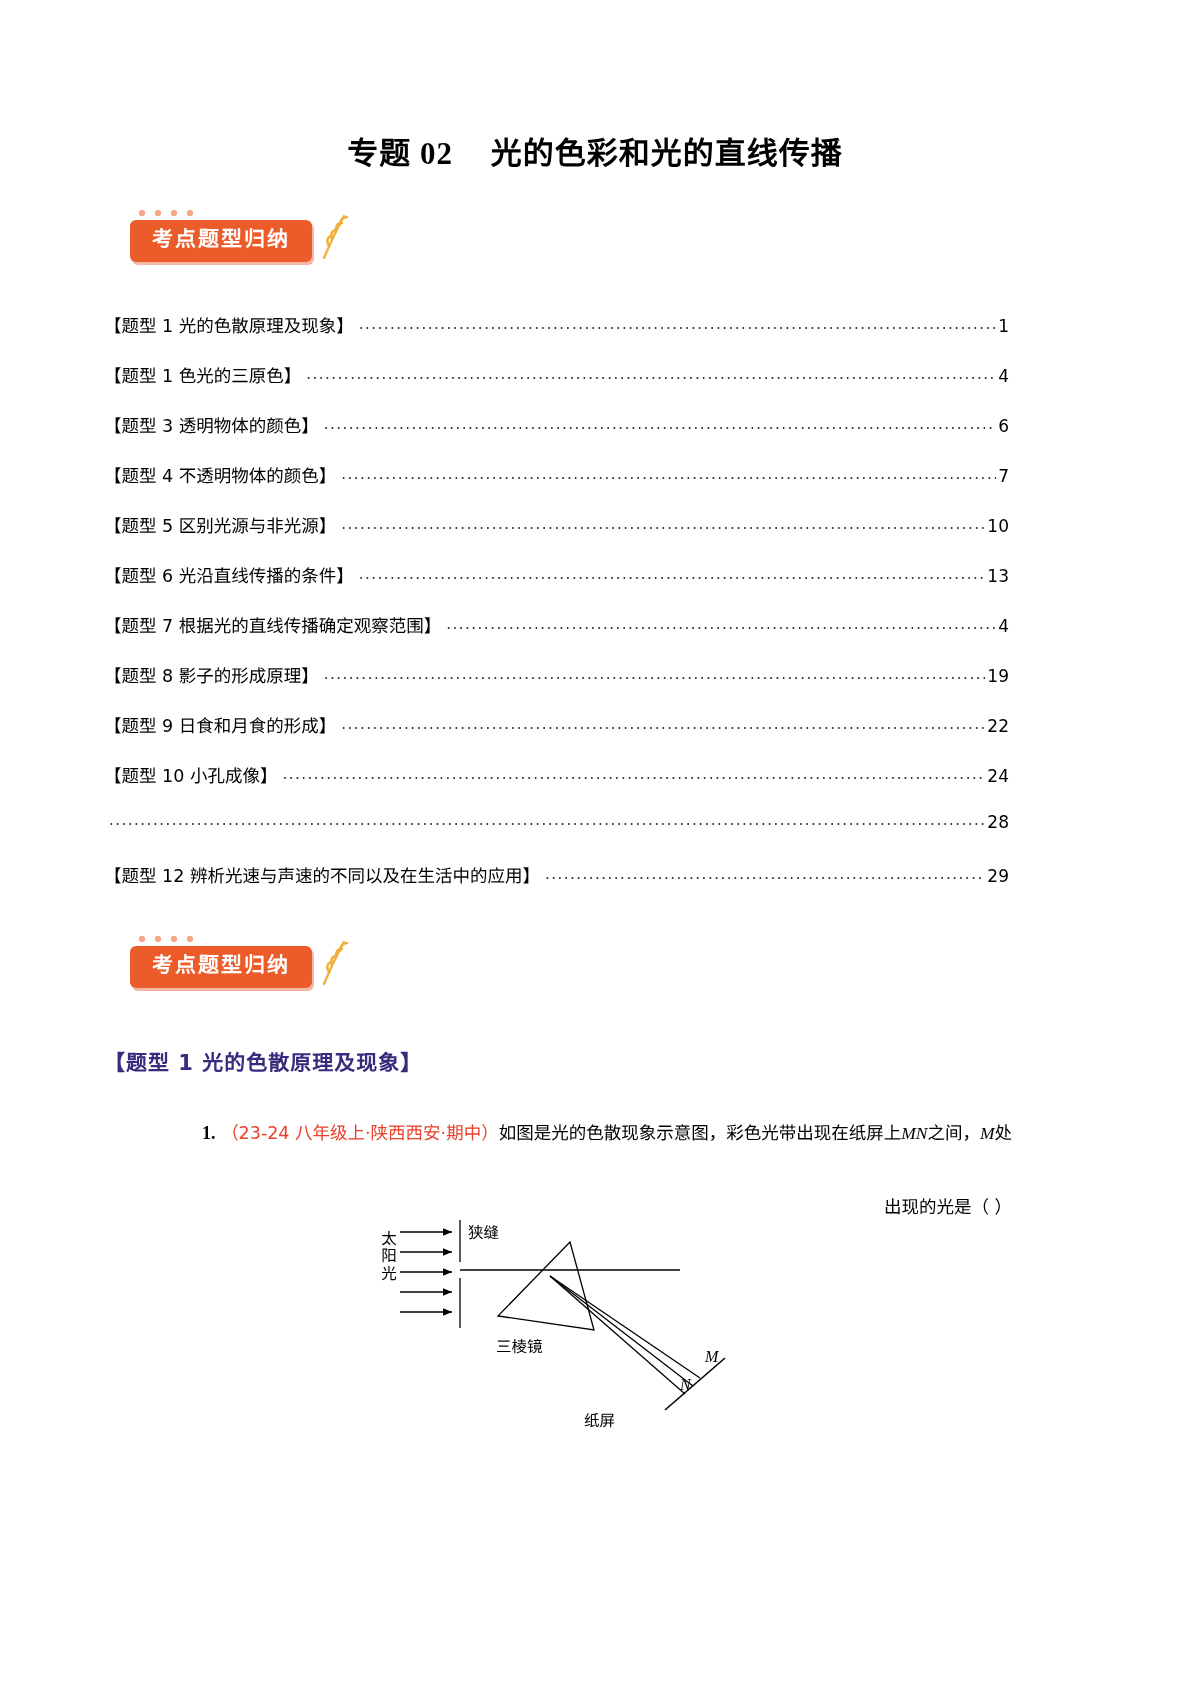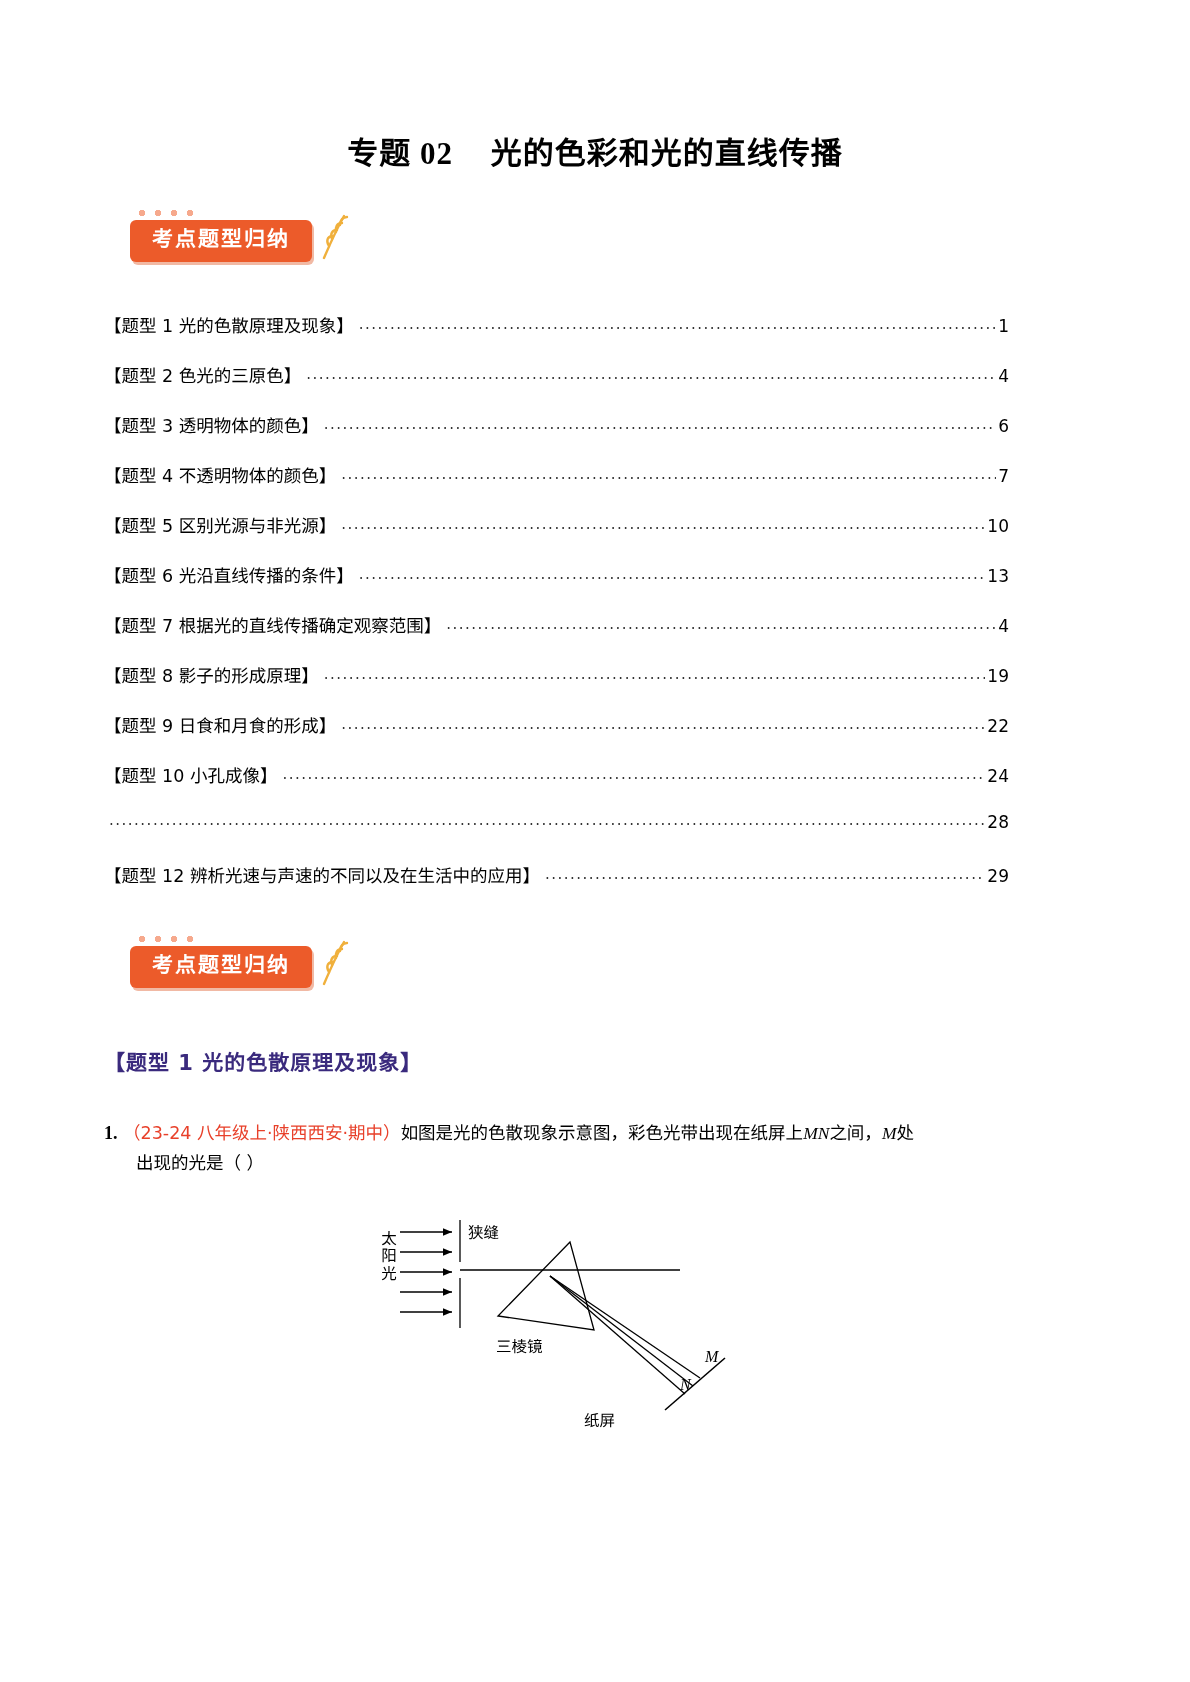--- a/index.html
+++ b/index.html
@@ -119,29 +119,30 @@
 
   
   .question {
     position: absolute;
     left: 104px;
     width: 908px;
     top: 1118px;
     font-size: 17.5px;
     line-height: 30px;
     font-family: "DejaVu Sans", "Liberation Sans", sans-serif;
+    text-align: right;
   }
   .q-num {
     font-family: "Liberation Serif", serif;
     font-weight: bold;
     font-size: 18px;
   }
   .q-source { color: #e8402a; }
   .q-italic { font-family: "Liberation Serif", serif; font-style: italic; }
-  .q-line2 { margin-left: 32px; }
+  .q-line2 { margin-left: 32px; margin-top: 44px; }
 
   
   .figure {
     position: absolute;
     left: 380px;
     top: 1218px;
     width: 420px;
     height: 230px;
   }
   .fig-label {
@@ -186,21 +187,21 @@
     </span>
   </div>
 
   <div class="toc">
     <div class="toc-row">
       <span class="toc-label">【题型 1  光的色散原理及现象】</span>
       <span class="toc-dots">...........................................................................................................................................................................................................</span>
       <span class="toc-page">1</span>
     </div>
     <div class="toc-row">
-      <span class="toc-label">【题型 2  色光的三原色】</span>
+      <span class="toc-label">【题型 1  色光的三原色】</span>
       <span class="toc-dots">...........................................................................................................................................................................................................</span>
       <span class="toc-page">4</span>
     </div>
     <div class="toc-row">
       <span class="toc-label">【题型 3  透明物体的颜色】</span>
       <span class="toc-dots">...........................................................................................................................................................................................................</span>
       <span class="toc-page">6</span>
     </div>
     <div class="toc-row">
       <span class="toc-label">【题型 4  不透明物体的颜色】</span>

